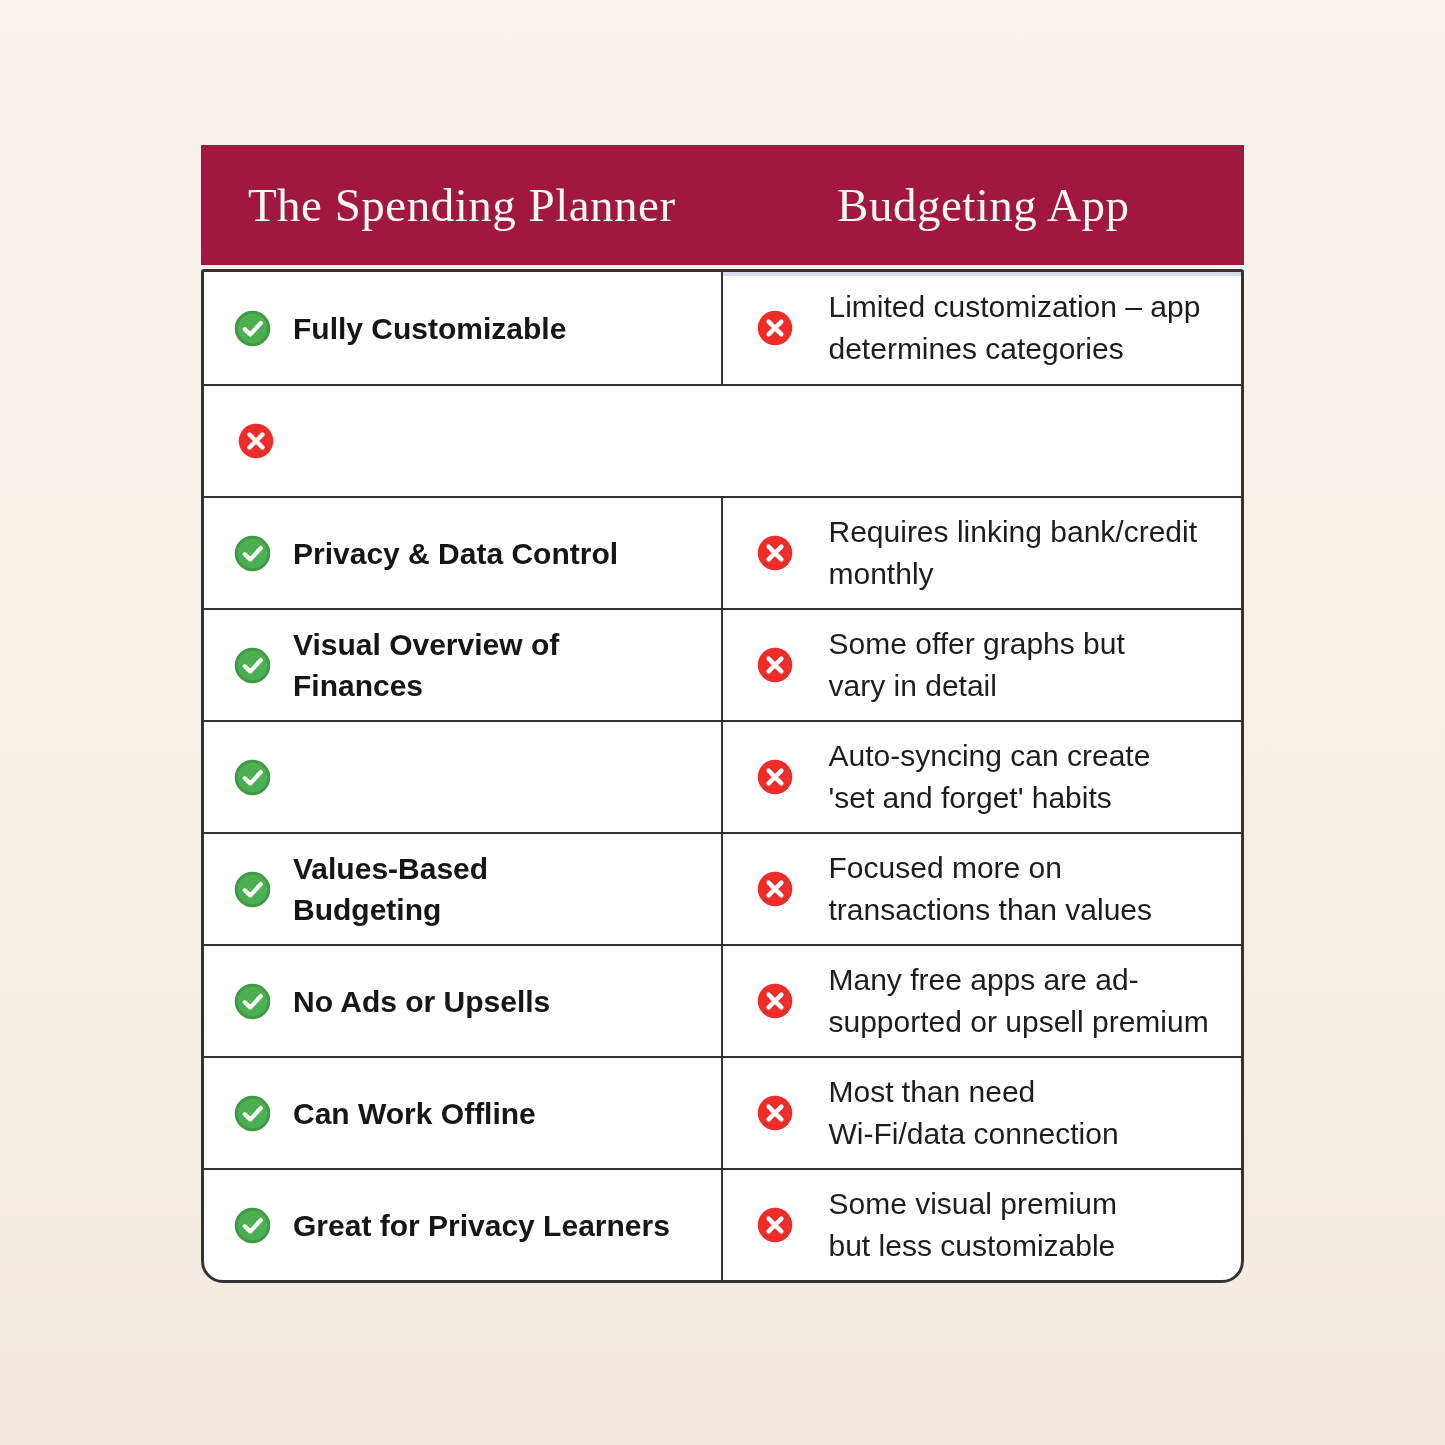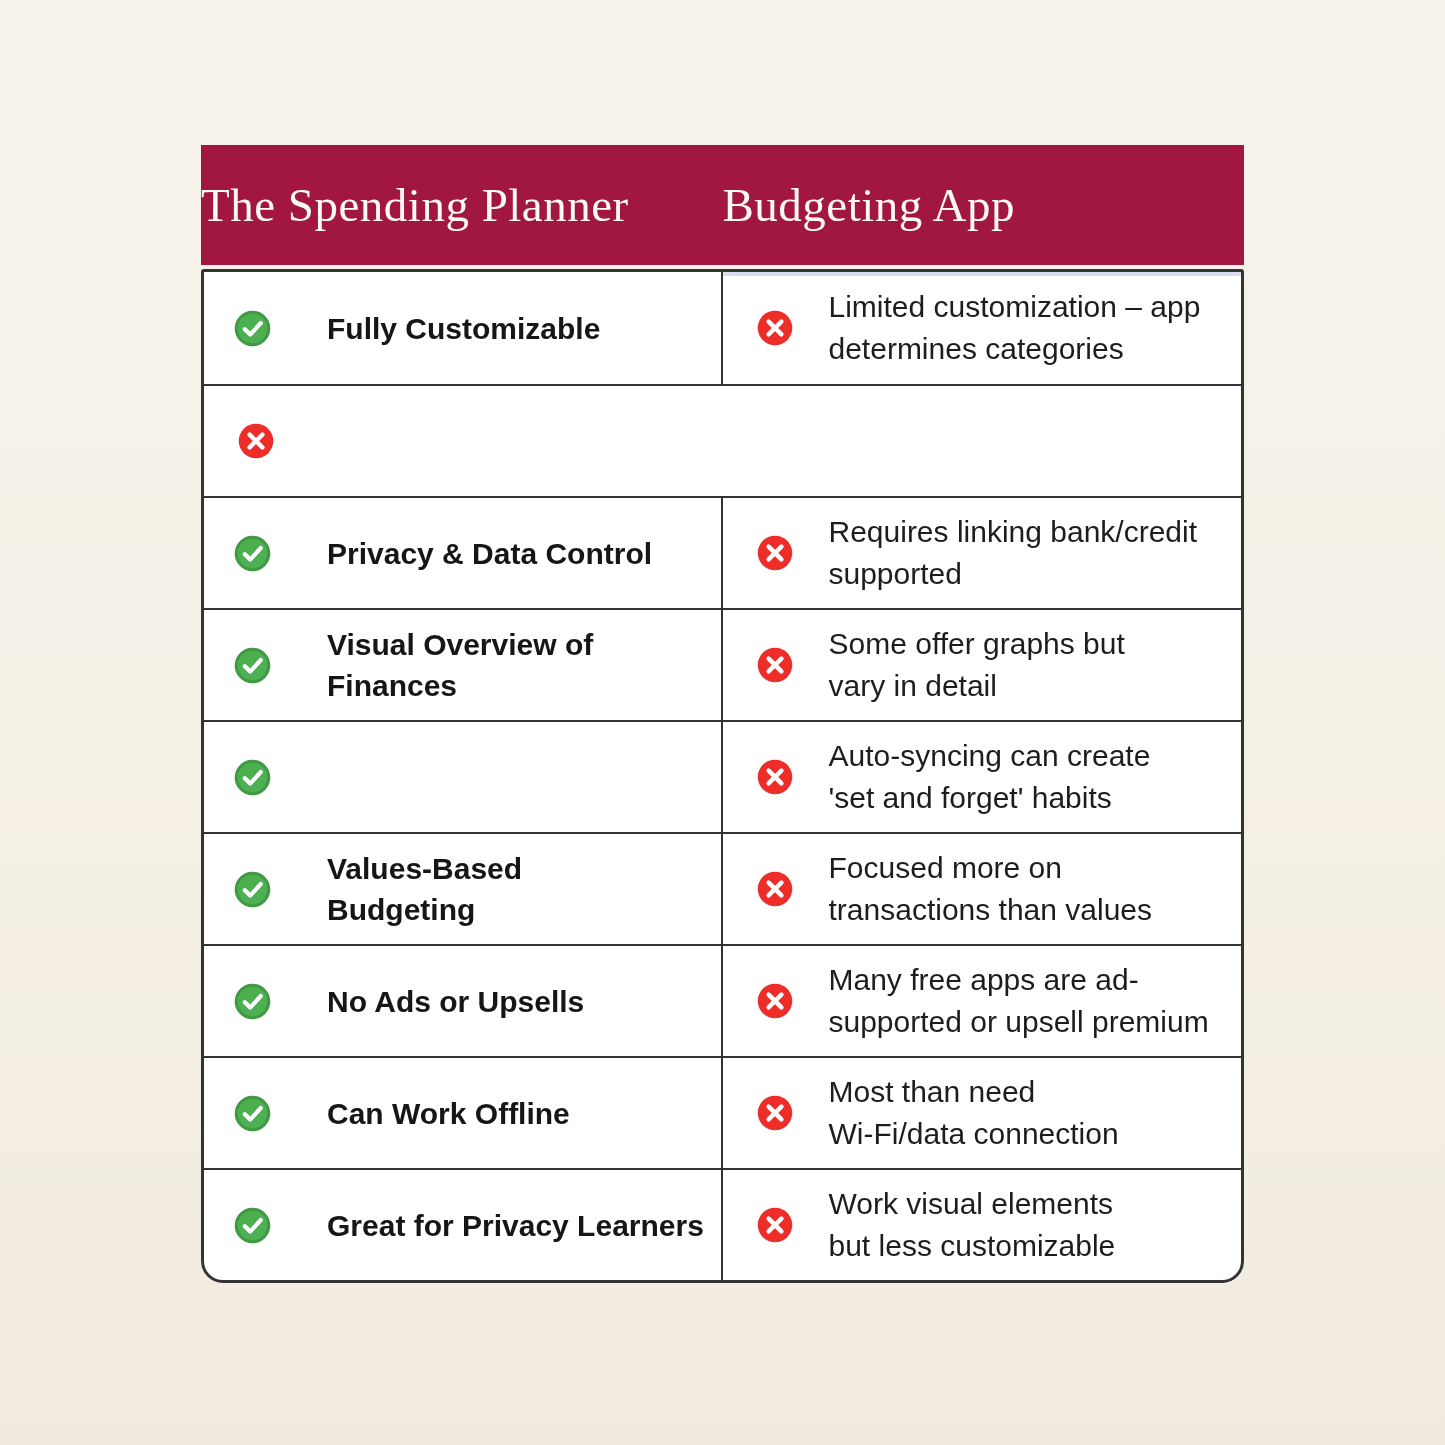--- a/index.html
+++ b/index.html
@@ -21,36 +21,36 @@
     position:relative;
     background:linear-gradient(180deg,var(--bg-top) 0%,#f5f0e6 55%,var(--bg-bottom) 100%);
     font-family:"Liberation Sans",sans-serif;
     overflow:hidden;
   }
   .card{position:absolute;left:201px;top:145px;width:1043px;}
   .header{
     height:120px;background:var(--maroon);
     display:flex;align-items:stretch;
   }
-  .header-cell{flex:1;display:flex;align-items:center;justify-content:flex-start;}
+  .header-cell{flex:1;display:flex;align-items:center;justify-content:center;}
   .header-title{
     font-family:"Liberation Serif","DejaVu Serif",serif;
     font-size:47px;font-weight:400;color:var(--header-text);
     letter-spacing:0.5px;white-space:nowrap;
   }
   .table{
     margin-top:4px;background:#ffffff;
     border:3px solid var(--line);
     border-radius:3px 3px 22px 22px;
     overflow:hidden;
   }
   .row{display:flex;height:112px;}
   .row + .row{border-top:2px solid var(--line);}
   .cell{display:flex;align-items:center;}
-  .cell-left{width:50%;border-right:2px solid var(--line);padding:0 8px 0 30px;gap:34px;}
+  .cell-left{width:50%;border-right:2px solid var(--line);padding:0 8px 0 30px;}
   .cell-right{width:50%;padding:0 14px 0 34px;}
   .row:first-child .cell-right{box-shadow:inset 0 4px 0 var(--highlight);}
   .icon{width:37px;height:37px;flex:0 0 37px;margin-right:22px;display:block;}
   .cell-right .icon{width:36px;height:36px;flex:0 0 36px;margin-right:36px;}
   .feature{
     font-size:30px;font-weight:700;line-height:41px;
     color:var(--feature-text);white-space:pre-line;
   }
   .drawback{
     font-size:30px;font-weight:400;line-height:42px;
@@ -107,21 +107,21 @@
             <path d="M10.8 19.2 l5.4 5.4 L26.8 13" style="fill:none;stroke:#ffffff;stroke-width:4.2;stroke-linecap:round;stroke-linejoin:round"></path>
           </svg>
         <span class="feature">Privacy &amp; Data Control</span>
       </div>
       <div class="cell cell-right">
         <svg class="icon" viewBox="0 0 36 36">
             <circle cx="18" cy="18" r="17.3" style="fill:var(--red)"></circle>
             <path d="M11.6 11.6 L24.4 24.4 M24.4 11.6 L11.6 24.4" style="fill:none;stroke:#ffffff;stroke-width:4.4;stroke-linecap:round"></path>
           </svg>
         <span class="drawback">Requires linking bank/credit
-supported</span>
+monthly</span>
       </div>
     </div>
 
     <div class="row">
       <div class="cell cell-left">
         <svg class="icon" viewBox="0 0 37 37">
             <circle cx="18.5" cy="18.5" r="16.3" style="fill:var(--green-fill);stroke:var(--green-ring);stroke-width:3"></circle>
             <path d="M10.8 19.2 l5.4 5.4 L26.8 13" style="fill:none;stroke:#ffffff;stroke-width:4.2;stroke-linecap:round;stroke-linejoin:round"></path>
           </svg>
         <span class="feature">Visual Overview of
@@ -215,19 +215,19 @@
             <circle cx="18.5" cy="18.5" r="16.3" style="fill:var(--green-fill);stroke:var(--green-ring);stroke-width:3"></circle>
             <path d="M10.8 19.2 l5.4 5.4 L26.8 13" style="fill:none;stroke:#ffffff;stroke-width:4.2;stroke-linecap:round;stroke-linejoin:round"></path>
           </svg>
         <span class="feature">Great for Privacy Learners</span>
       </div>
       <div class="cell cell-right">
         <svg class="icon" viewBox="0 0 36 36">
             <circle cx="18" cy="18" r="17.3" style="fill:var(--red)"></circle>
             <path d="M11.6 11.6 L24.4 24.4 M24.4 11.6 L11.6 24.4" style="fill:none;stroke:#ffffff;stroke-width:4.4;stroke-linecap:round"></path>
           </svg>
-        <span class="drawback">Work visual elements
+        <span class="drawback">Some visual premium
 but less customizable</span>
       </div>
     </div>
 
   </div>
 </div>
 
 </body></html>

